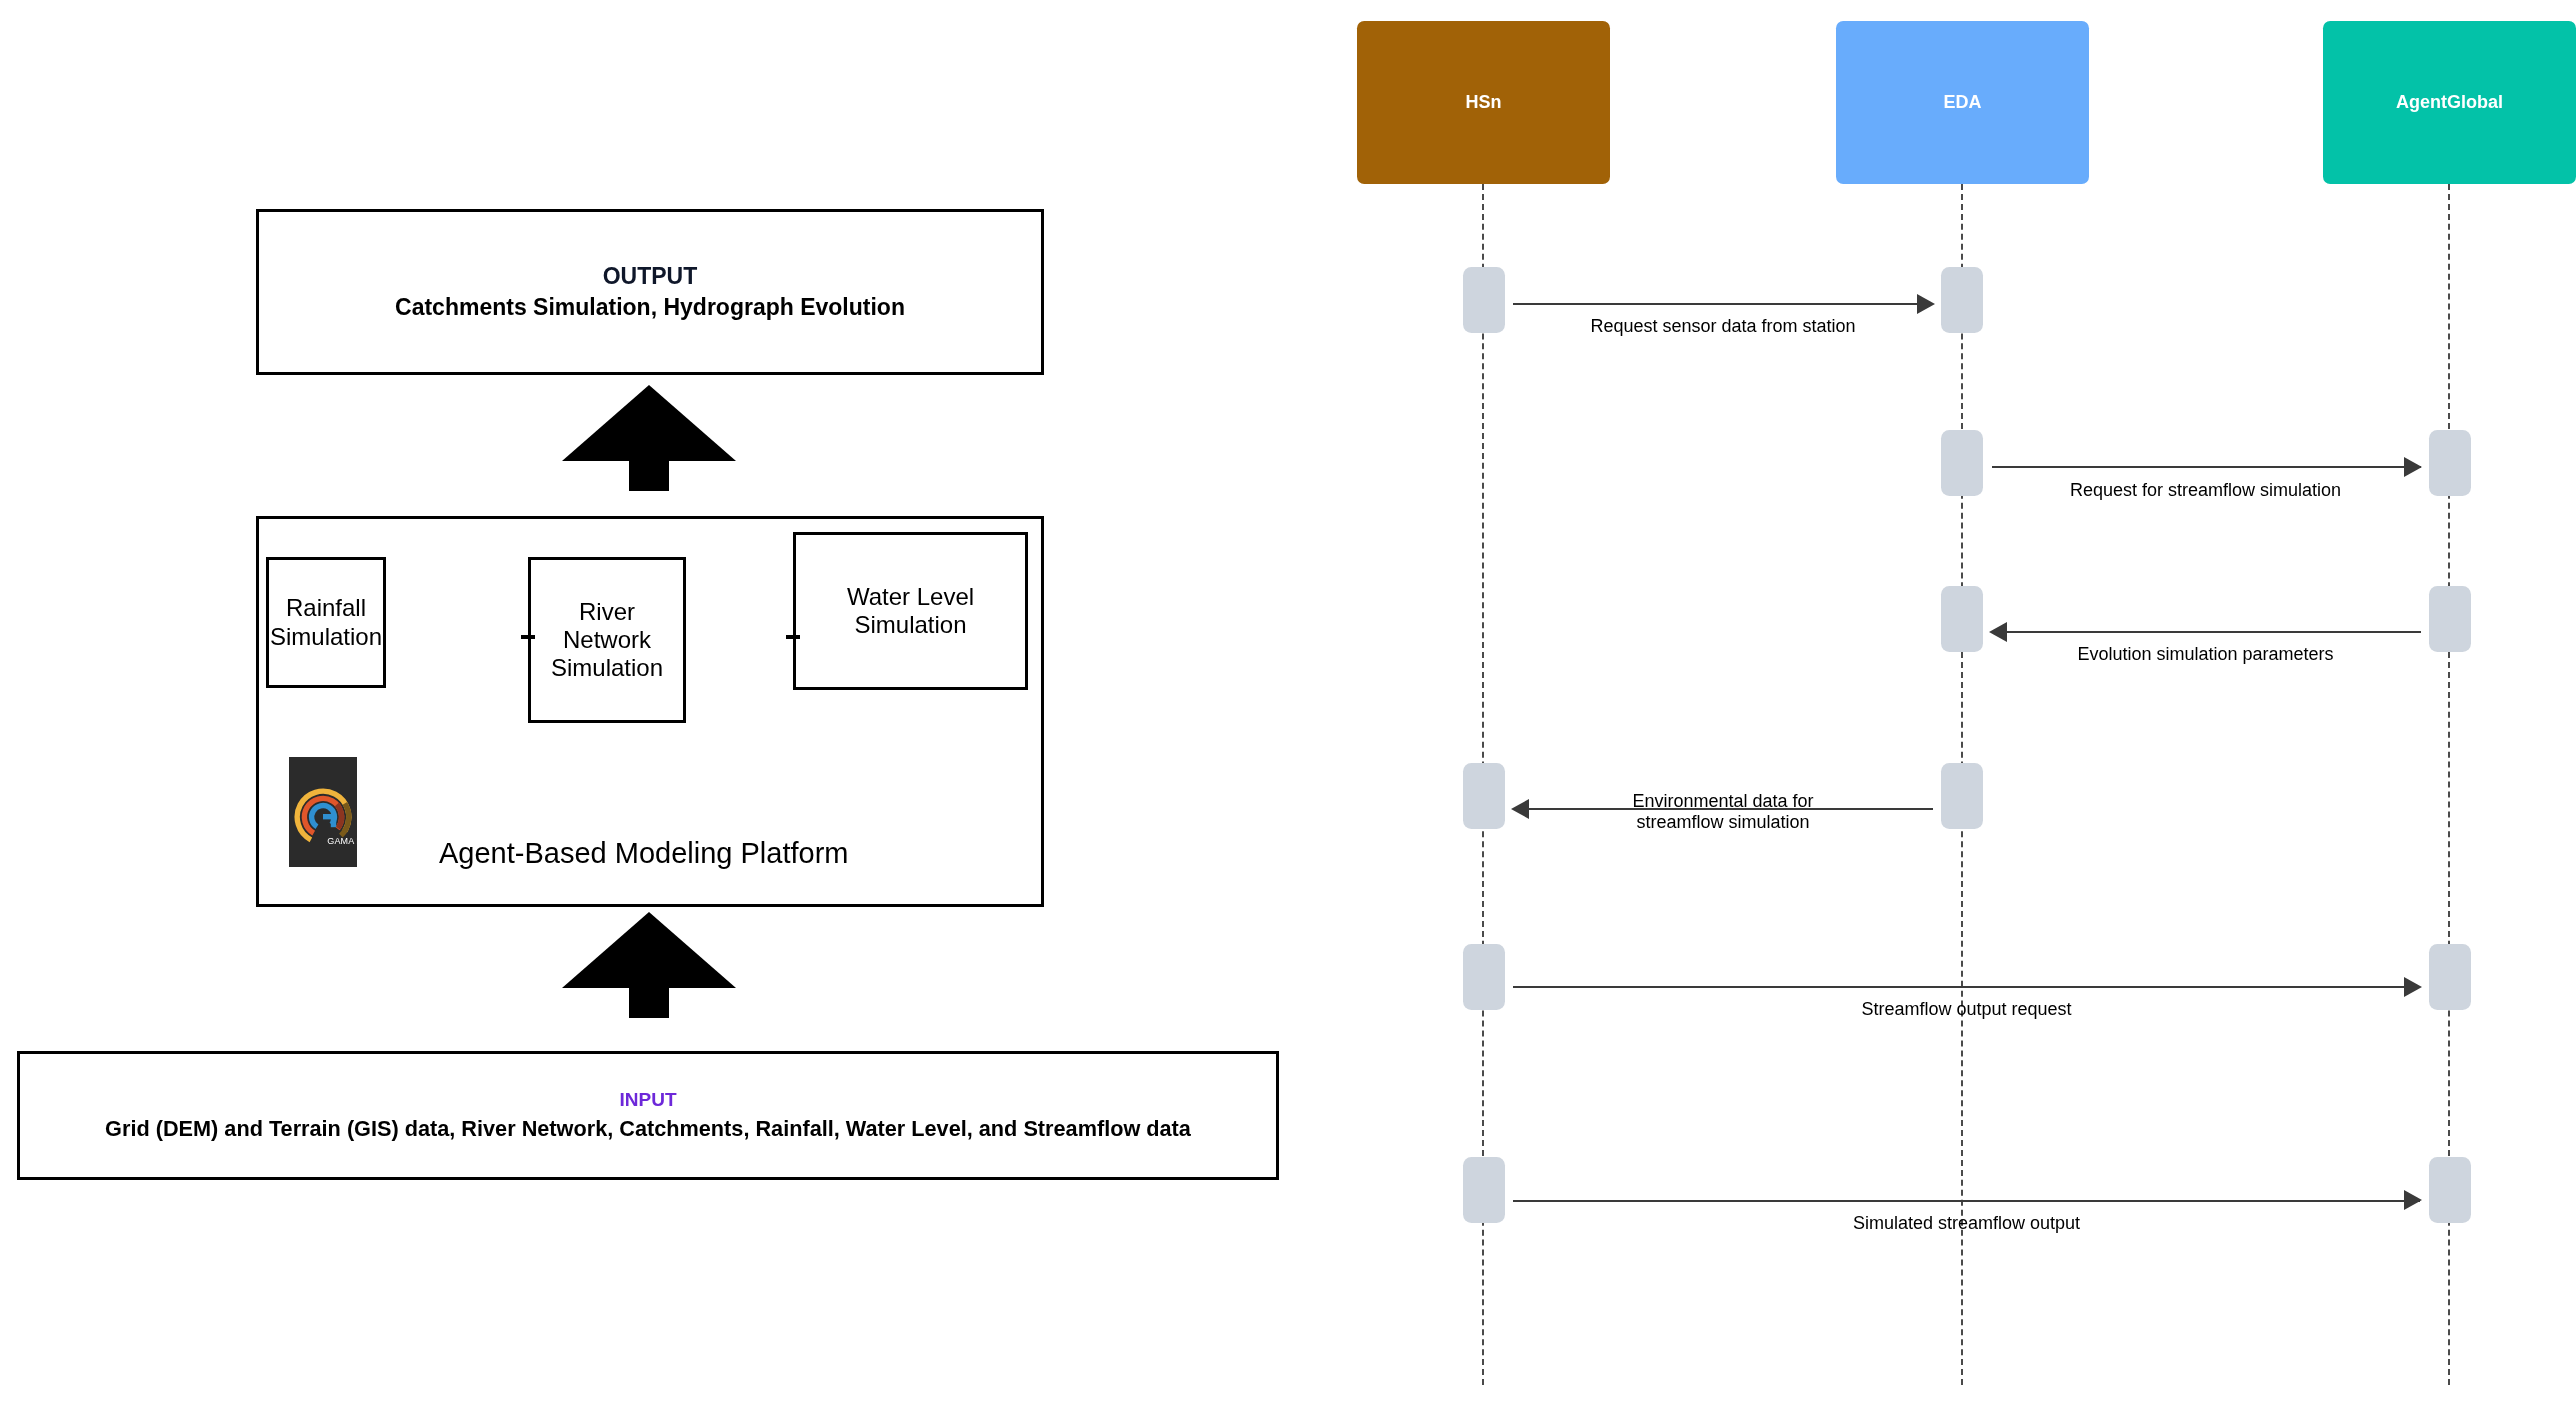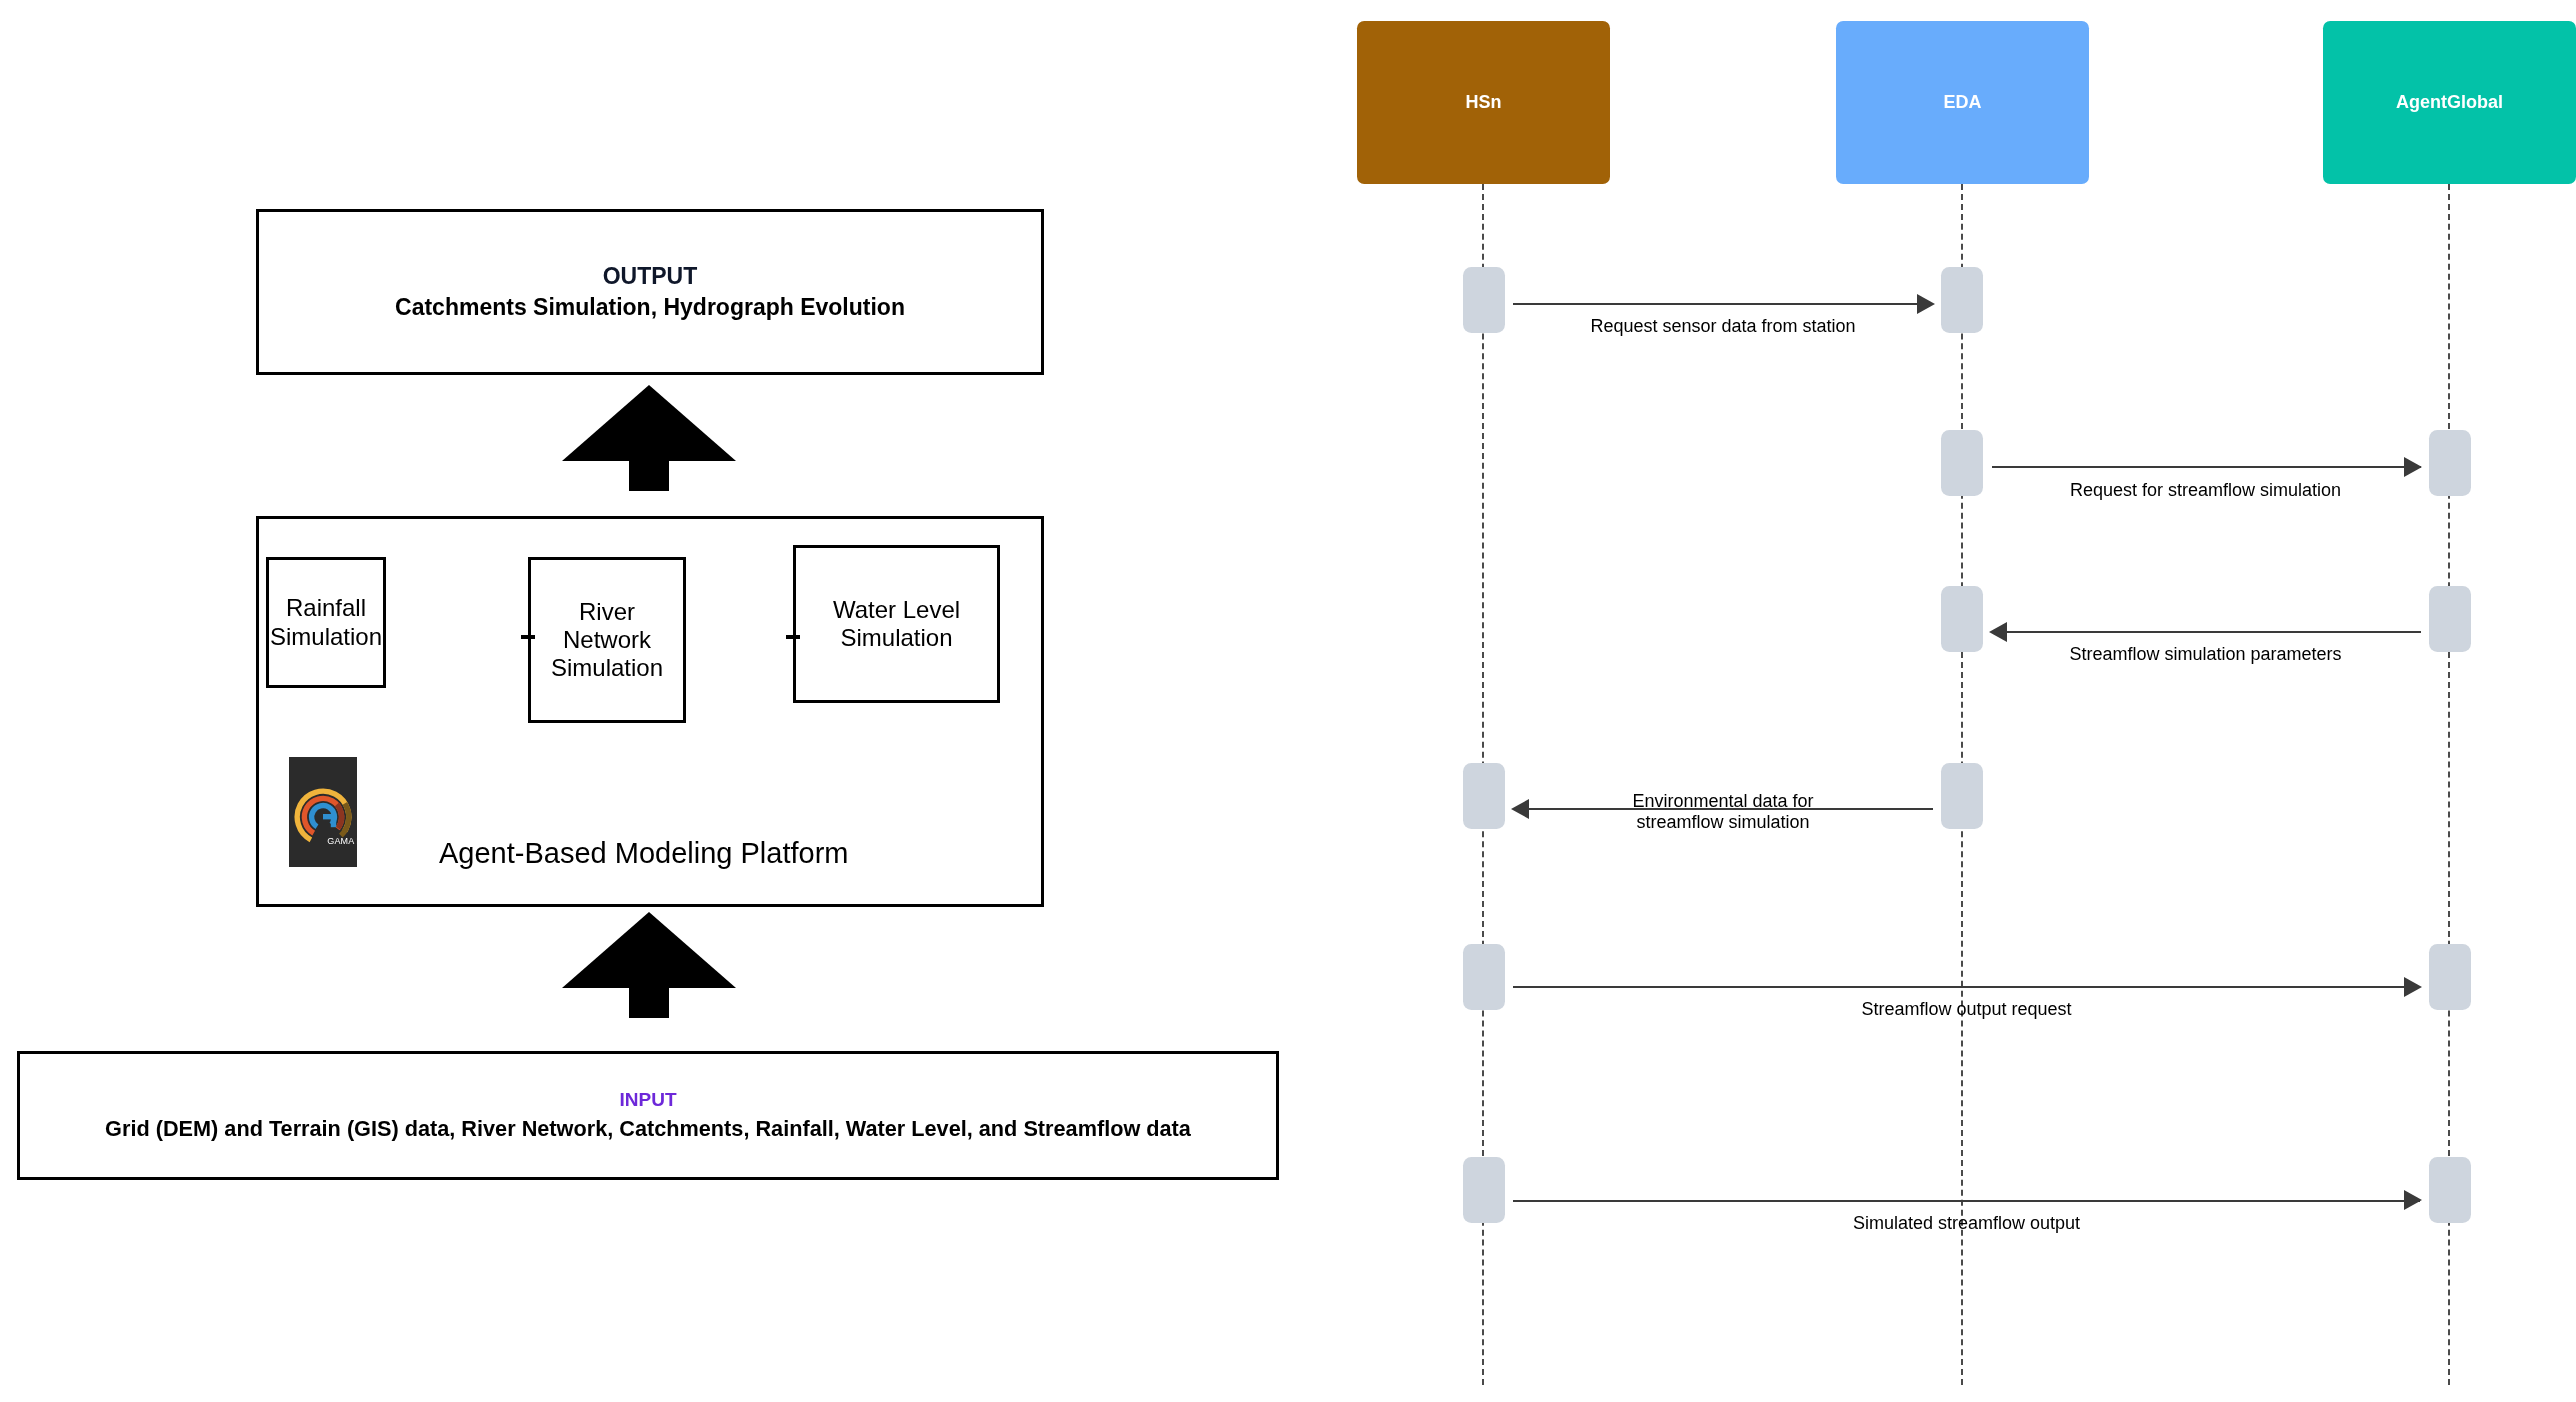--- a/index.html
+++ b/index.html
@@ -27,21 +27,21 @@
   #platform-box{left:256px;top:516px;width:788px;height:391px;border-width:3.6px;}
 
   
   .sim-box{
     position:absolute;background:#ffffff;border:3px solid #000000;box-sizing:border-box;
     display:flex;align-items:center;justify-content:center;text-align:center;
     font-size:24px;color:#000;line-height:1.18;padding:3.6px;
   }
   #sim-rainfall{left:266px;top:557px;width:120px;height:131px;}
   #sim-river   {left:528px;top:557px;width:158px;height:166px;}
-  #sim-water   {left:793px;top:545px;width:207px;height:158px;}
+  #sim-water   {left:793px;top:532px;width:235px;height:158px;}
 
   
   .sim-connector{position:absolute;background:#000;height:4.2px;}
   #conn-1{left:521px;top:635px;width:14.4px;}
   #conn-2{left:786px;top:635px;width:14.4px;}
 
   
   #gama-logo{
     position:absolute;left:289px;top:757px;width:68px;height:110px;
     background:#2b2b2b;overflow:hidden;
@@ -190,21 +190,21 @@
     <div class="activation" style="left: 1129px; top: 944px; width: 42px; height: 66px; background: rgb(206, 213, 222);"></div>
     <div class="activation" style="left: 1129px; top: 1157px; width: 42px; height: 66px; background: rgb(206, 213, 222);"></div>
     <div class="msg-line" style="left: 213px; top: 303px; width: 420px;"></div>
     <div class="msg-head-right" style="top: 294px; left: 617px;"></div>
     <div class="msg-label" style="top: 316px; left: 177px; width: 492px;">Request sensor data from station</div>
     <div class="msg-line" style="left: 692px; top: 466px; width: 429px;"></div>
     <div class="msg-head-right" style="top: 457px; left: 1104px;"></div>
     <div class="msg-label" style="top: 480px; left: 655px; width: 501px;">Request for streamflow simulation</div>
     <div class="msg-line" style="left: 692px; top: 631px; width: 429px;"></div>
     <div class="msg-head-left" style="top: 622px; left: 689px;"></div>
-    <div class="msg-label" style="top: 644px; left: 655px; width: 501px;">Streamflow simulation parameters</div>
+    <div class="msg-label" style="top: 644px; left: 655px; width: 501px;">Evolution simulation parameters</div>
     <div class="msg-line" style="left: 213px; top: 808px; width: 420px;"></div>
     <div class="msg-head-left" style="top: 799px; left: 211px;"></div>
     <div class="msg-label" style="top: 791px; left: 177px; width: 492px;">Environmental data for
 streamflow simulation</div>
     <div class="msg-line" style="left: 213px; top: 986px; width: 907px;"></div>
     <div class="msg-head-right" style="top: 977px; left: 1104px;"></div>
     <div class="msg-label" style="top: 999px; left: 177px; width: 979px;">Streamflow output request</div>
     <div class="msg-line" style="left: 213px; top: 1200px; width: 907px;"></div>
     <div class="msg-head-right" style="top: 1190px; left: 1104px;"></div>
     <div class="msg-label" style="top: 1213px; left: 177px; width: 979px;">Simulated streamflow output</div>

